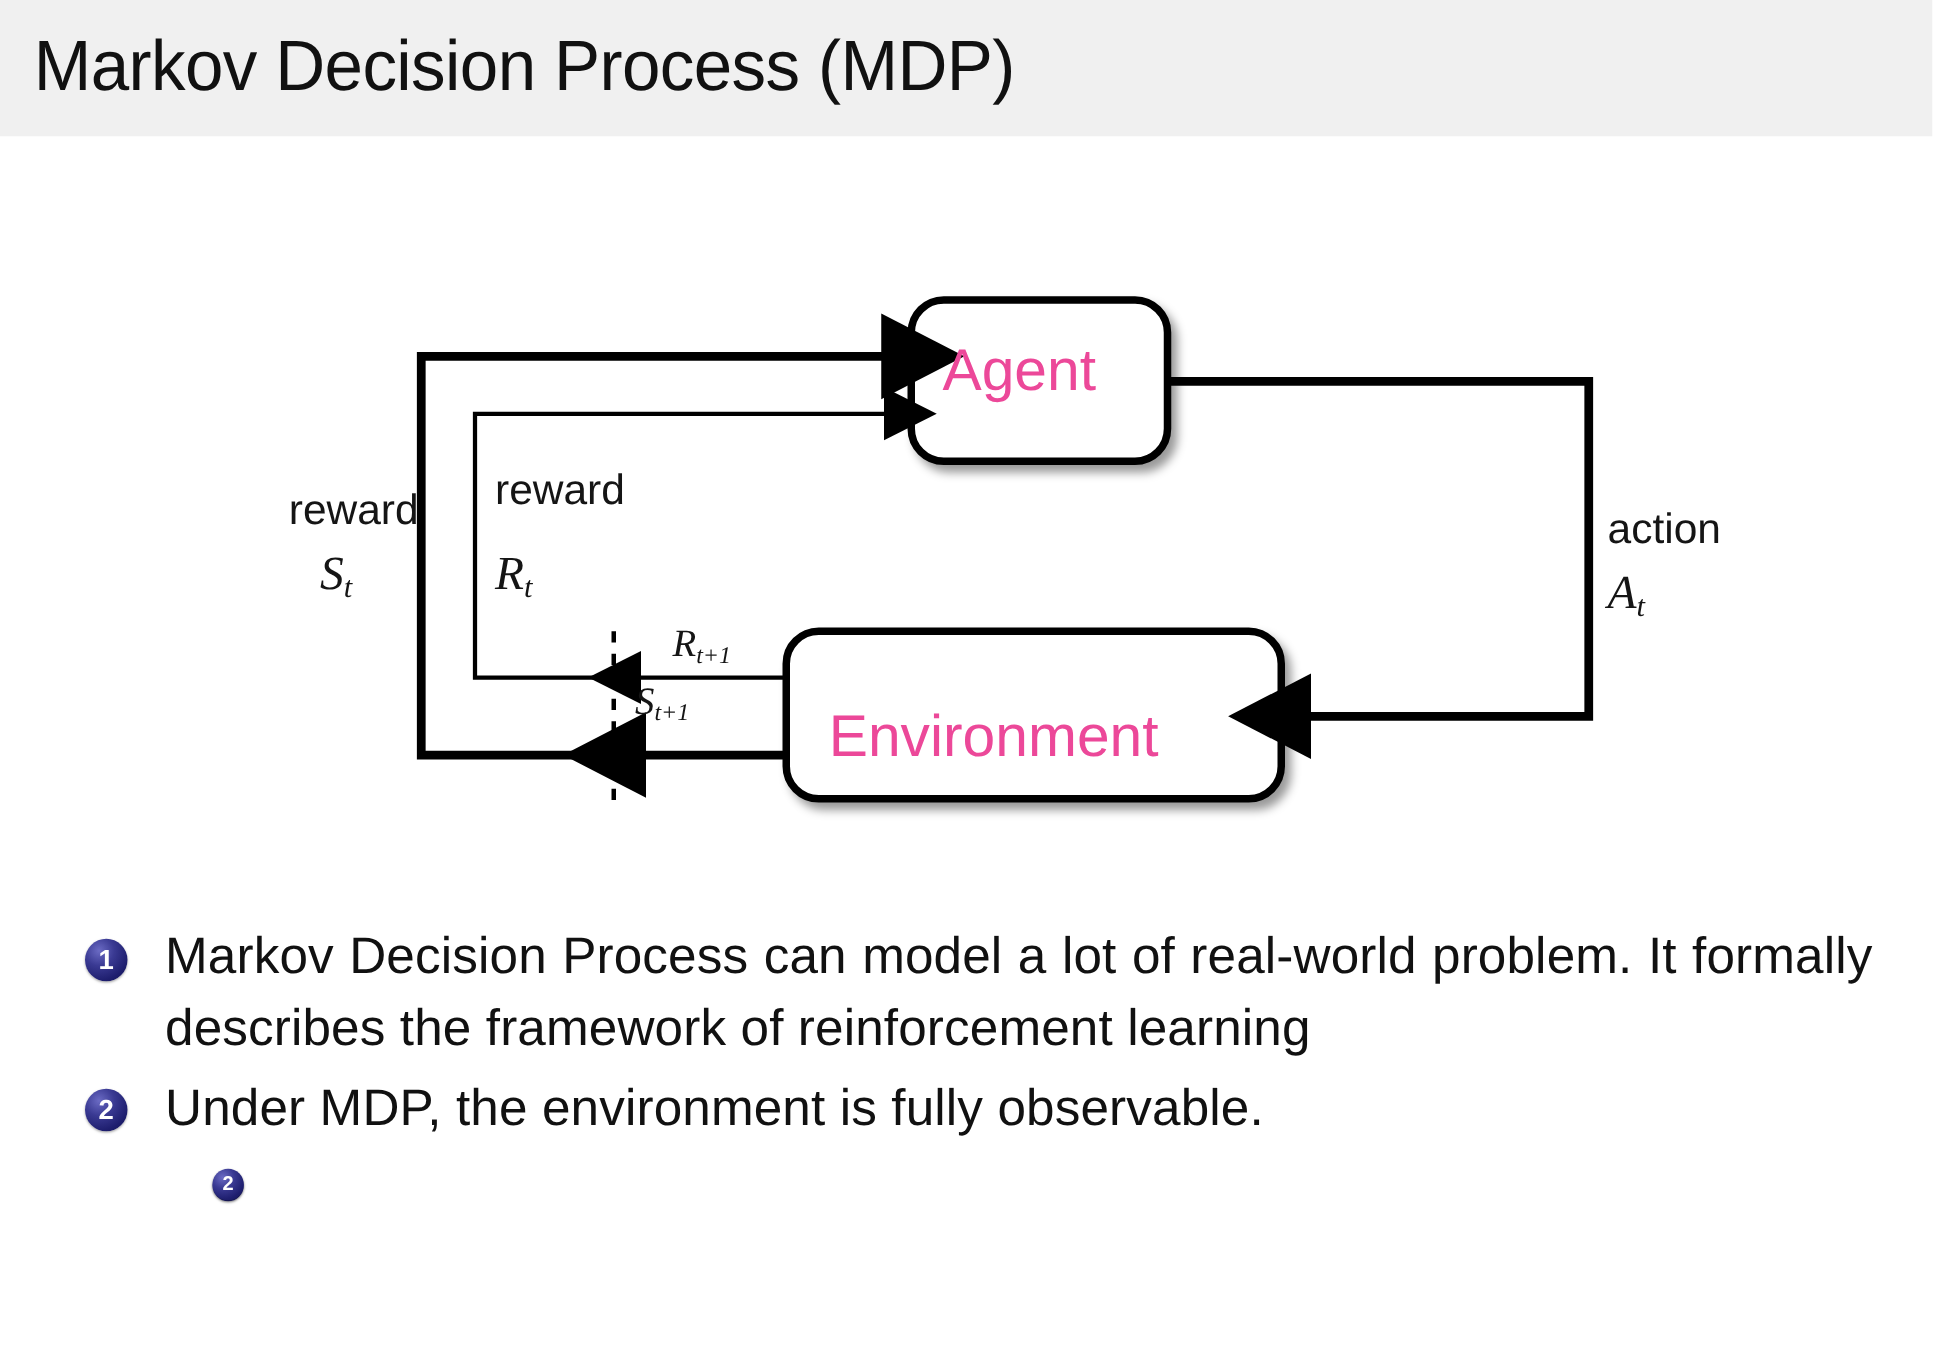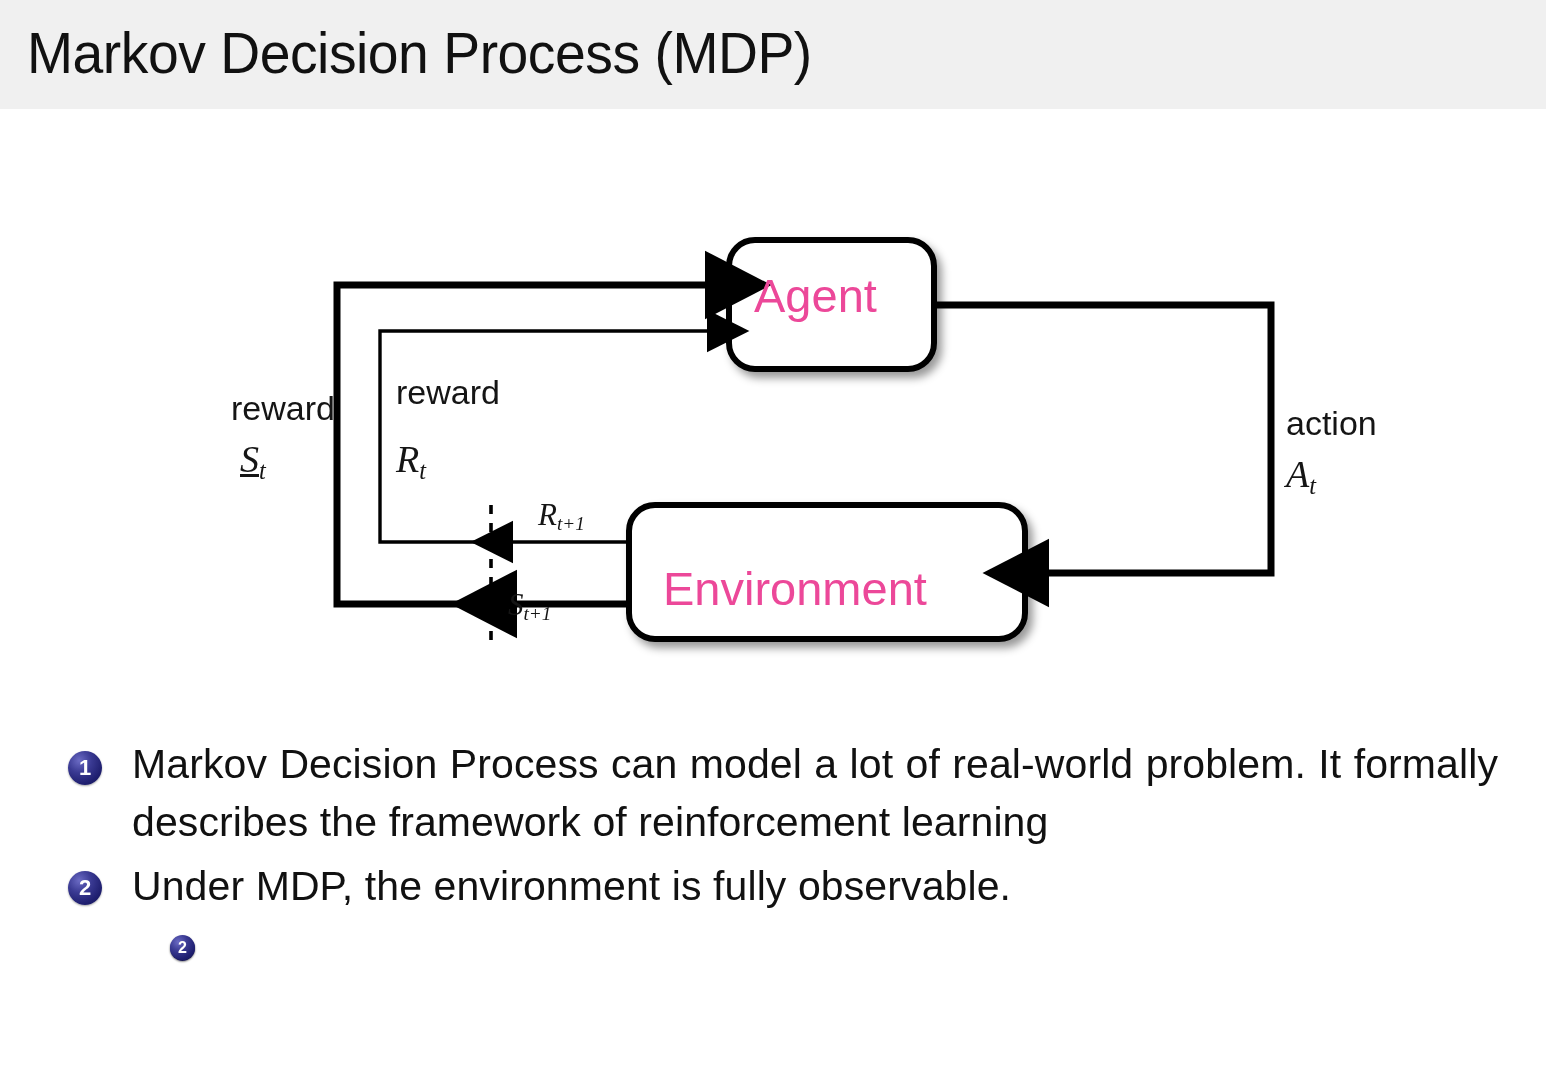--- a/index.html
+++ b/index.html
@@ -199,31 +199,31 @@
 
     <path d="M 629,495 L 510,495" fill="none" stroke="#000000" stroke-width="7" marker-end="url(#ah-thick)"></path>
 
     <line x1="491" y1="396" x2="491" y2="534" stroke="#000000" stroke-width="3.6" stroke-dasharray="9 9"></line>
   </svg>
 
   <div class="box-text" style="left:754px; top:162px;">Agent</div>
   <div class="box-text" style="left:663px; top:428px;margin-top:27px;">Environment</div>
 
   <div class="dg-label" style="left:231px; top:280px;">reward</div>
-  <div class="dg-math" style="left:240px; top:330px;text-decoration:underline;"><span>S</span><span class="sub">t</span></div>
+  <div class="dg-math" style="left:256px; top:330px;"><span>S</span><span class="sub">t</span></div>
 
   <div class="dg-label" style="left:396px; top:264px;text-align:right;">reward</div>
   <div class="dg-math" style="left:396px; top:330px;"><span>R</span><span class="sub">t</span></div>
 
   <div class="dg-label" style="left:1286px; top:295px;">action</div>
   <div class="dg-math" style="left:1286px; top:345px;"><span>A</span><span class="sub">t</span></div>
 
   <div class="dg-math-sm" style="left:538px; top:390px;"><span>R</span><span class="sub">t+1</span></div>
 
-  <div class="dg-math-sm" style="left:508px; top:480px;"><span>S</span><span class="sub">t+1</span></div>
+  <div class="dg-math-sm" style="left:508px; top:436px;"><span>S</span><span class="sub">t+1</span></div>
 
 </div>
 
 <div id="bullets">
 
   <div class="lvl1-item">
     <div class="lvl1-badge" style="top:16px;">1</div>
     <div class="lvl1-text">Markov Decision Process can model a lot of real-world problem. It formally describes the framework of reinforcement learning</div>
   </div>
 

